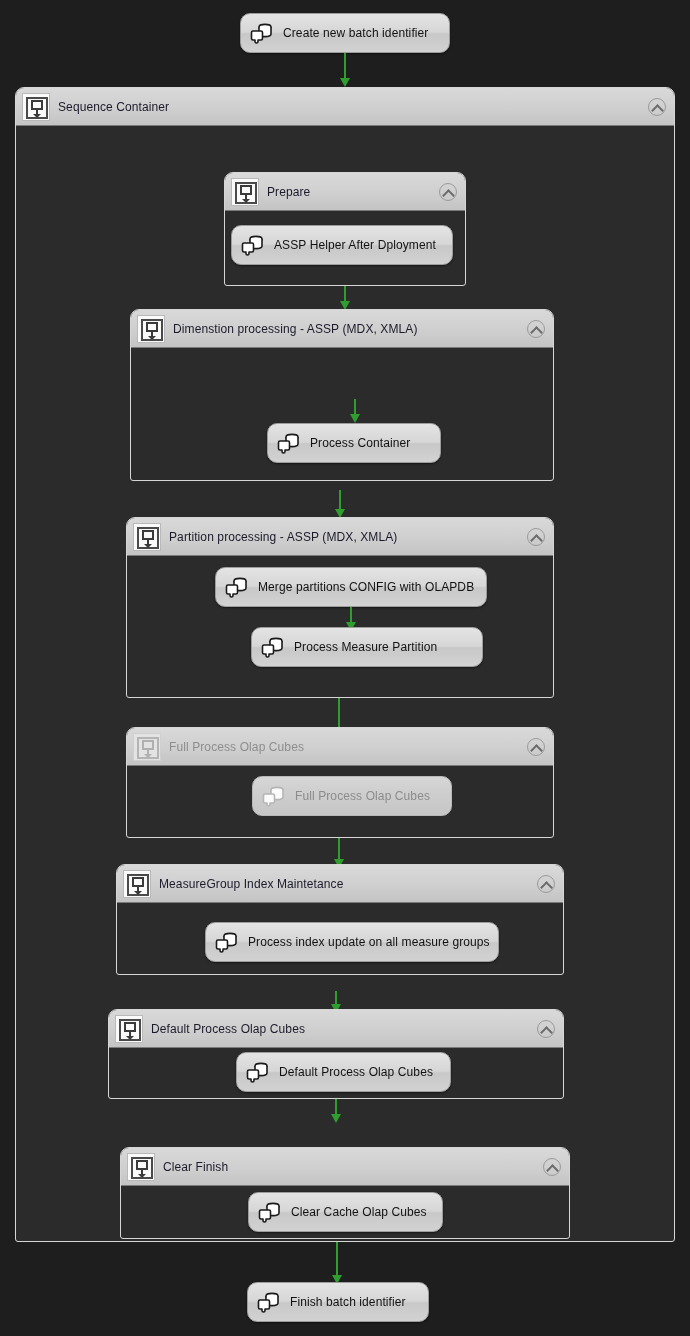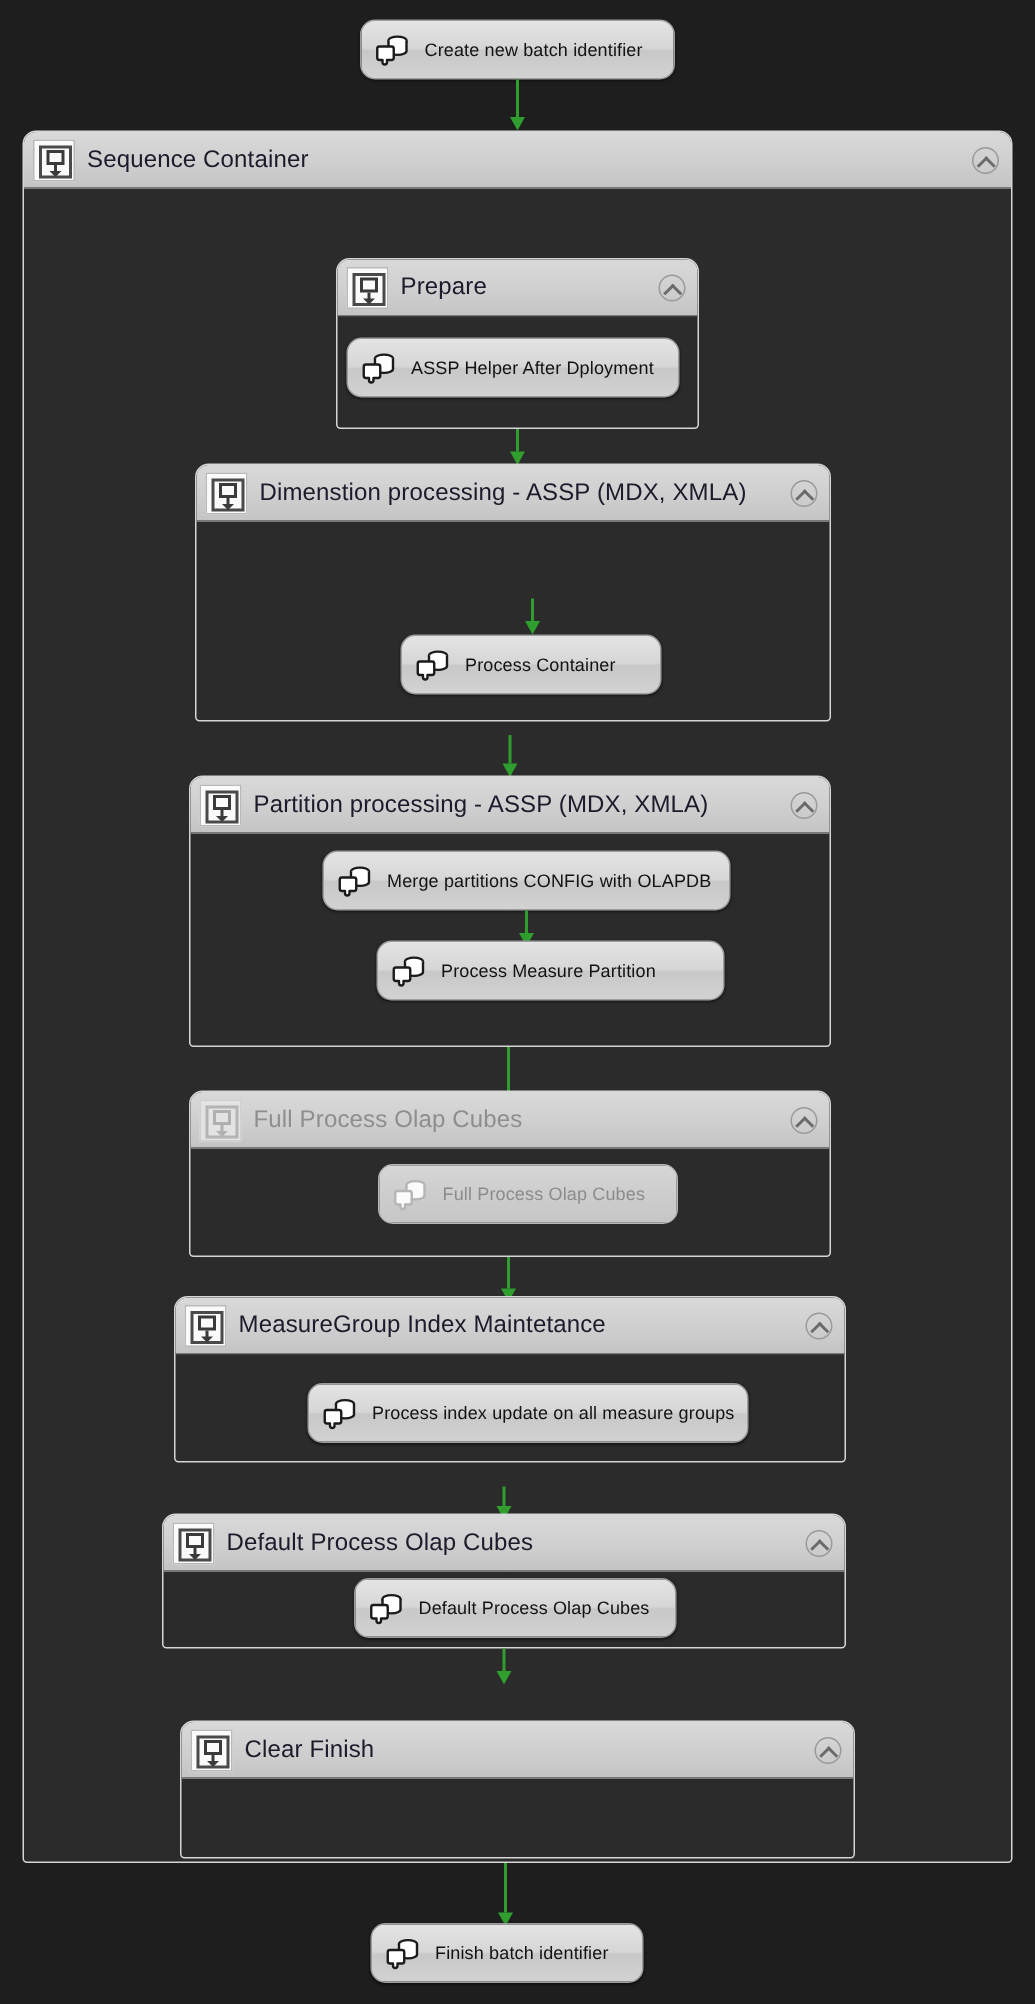--- a/index.html
+++ b/index.html
@@ -50,21 +50,21 @@
     height: 38px;
     background: linear-gradient(to bottom, #d9d9d9 0%, #cfcfcf 55%, #c4c4c4 100%);
     border-radius: 8px 8px 0 0;
     border-bottom: 1px solid #7a7a7a;
     display: flex;
     align-items: center;
   }
   .cbody { position: relative; }
 
   .ctitle {
-    font-size: 16px;
+    font-size: 12px;
     color: #1b1b2b;
     margin-left: 8px;
     white-space: nowrap;
     letter-spacing: .1px;
   }
   .container.disabled .ctitle { color: #8e8e8e; }
 
   
   .cicon {
     width: 28px; height: 28px;
@@ -393,20 +393,32 @@
         <div class="chead">
           <span class="cicon">
             <span class="ring"></span>
               <span class="sq"></span>
               <span class="stem"></span>
               <span class="tip"></span>
           </span>
           <span class="ctitle">Clear Finish</span>
           <span class="chev"></span>
         </div>
+        <div class="cbody" style="height:52px;">
+          <div class="task" style="left:127px; top:6px; width:195px;">
+            <span class="ticon">
+              <svg width="26" height="26" viewBox="0 0 26 26">
+                <ellipse cx="17" cy="7" rx="6" ry="2.6" fill="#fff" stroke="#1b1b1b" stroke-width="1.6"></ellipse>
+                <path d="M11 7 v7 a6 2.6 0 0 0 12 0 V7" fill="#fff" stroke="#1b1b1b" stroke-width="1.6"></path>
+                <path d="M5 11 h8 a1.5 1.5 0 0 1 1.5 1.5 v6 a1.5 1.5 0 0 1 -1.5 1.5 h-3 v1.5 a1.5 1.5 0 0 1 -3 0 v-1.5 h-2 a1.5 1.5 0 0 1 -1.5 -1.5 v-6 a1.5 1.5 0 0 1 1.5 -1.5 z" fill="#fff" stroke="#1b1b1b" stroke-width="1.6" stroke-linejoin="round"></path>
+              </svg>
+            </span>
+            <span class="tlabel">Clear Cache Olap Cubes</span>
+          </div>
+        </div>
       </div>
 
     </div>
   </div>
 
   <div class="arrow" style="left:331px; top:1242px; width:12px; height:42px;">
     <div class="shaft" style="height:33px;"></div>
       <div class="head"></div>
   </div>
 

